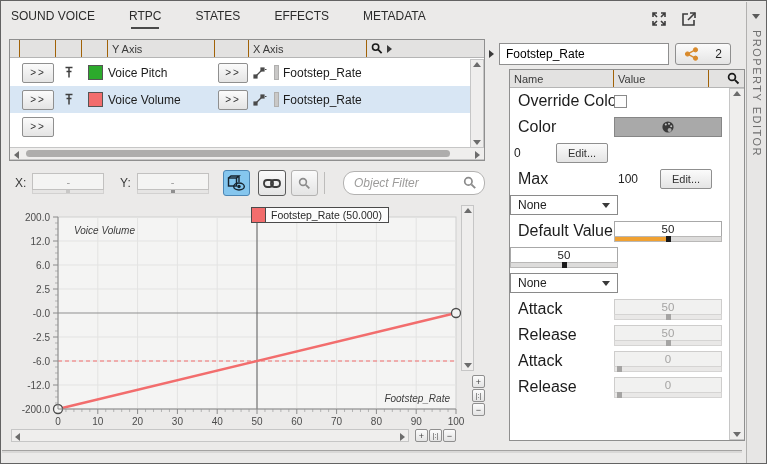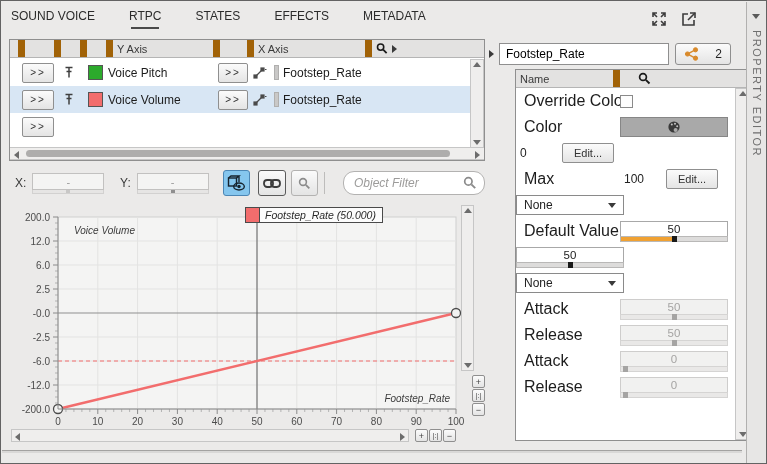--- a/index.html
+++ b/index.html
@@ -21,21 +21,21 @@
   .winicon { width:20px; height:20px; display:flex; align-items:center; justify-content:center; }
   
   .btn {
     background:linear-gradient(#fbfbfb,#e4e4e4);
     border:1px solid #8f8f8f; border-radius:2px;
     display:flex; align-items:center; justify-content:center;
     color:#333; font-size:10px;
   }
   .panelbox { background:#fff; border:1px solid #8f8f8f; position:absolute; }
   .hdr { background:#e3e2e1; border-bottom:1px solid #b5b5b5; display:flex; font-size:11px; color:#3a3a3a; }
-  .hdr > div { padding:2px 4px; border-right:7px solid #a16207; display:flex; align-items:center; }
+  .hdr > div { padding:2px 4px; border-right:1px solid #a16207; display:flex; align-items:center; }
   .tri { width:0; height:0; display:inline-block; }
   .tri.up    { border-left:4px solid transparent; border-right:4px solid transparent; border-bottom:5px solid #6c6c6c; }
   .tri.down  { border-left:4px solid transparent; border-right:4px solid transparent; border-top:5px solid #6c6c6c; }
   .tri.left  { border-top:4px solid transparent; border-bottom:4px solid transparent; border-right:5px solid #6c6c6c; }
   .tri.right { border-top:4px solid transparent; border-bottom:4px solid transparent; border-left:5px solid #6c6c6c; }
   .sb { background:#efeeed; border:1px solid #c6c6c6; position:absolute; }
   .sb .arrowbox { position:absolute; width:100%; display:flex; align-items:center; justify-content:center; }
   
   #rtpc-list { left:8px; top:38px; width:476px; height:122px; }
   .rtpc-row { position:absolute; left:0; width:461px; height:27px; display:flex; align-items:center; }
@@ -67,21 +67,21 @@
   #graph-tooltip .sq { width:14px; height:14px; border-right:1px solid #4a4a4a; }
   .zoombtn { position:absolute; width:13px; height:13px; font-size:9px; color:#444; }
   
   #ppanel { position:absolute; left:488px; top:38px; width:246px; height:410px; }
   #gp-name {
     position:absolute; left:10px; top:4px; width:170px; height:22px;
     border:1px solid #8f8f8f; background:#fff; font-family:inherit; font-size:12px; padding:0 6px; outline:none;
   }
   #share-btn { position:absolute; left:186px; top:4px; width:56px; height:22px; border-radius:3px;
     display:flex; align-items:center; justify-content:space-around; font-size:12px; color:#222; }
-  #prop-table { left:26px; top:30px; width:236px; height:372px; }
+  #prop-table { left:20px; top:30px; width:236px; height:372px; }
   #prop-rows { position:absolute; left:0; top:18px; width:219px; }
   .prop-row { height:26px; display:flex; align-items:center; position:relative; }
   .prop-label { padding-left:8px; width:104px; font-size:16px; color:#1c1c1c; white-space:nowrap; overflow:hidden; }
   .prop-widget { width:108px; position:relative; display:flex; align-items:center; }
   .cbx { width:13px; height:13px; background:#fdfdfd; border:1px solid #8a8a8a; }
   .color-btn { width:108px; height:20px; background:#a9a9a9; border:1px solid #868686; display:flex; align-items:center; justify-content:center; }
   .val-text { width:46px; padding-left:4px; font-size:12px; }
   .edit-btn { width:52px; height:20px; font-size:11px; border-radius:2px; }
   .dropdown { width:108px; height:20px; background:#fff; border:1px solid #8a8a8a;
     display:flex; align-items:center; justify-content:space-between; padding:0 7px; font-size:12px; }
@@ -424,21 +424,21 @@
       <line x1="49" y1="156" x2="447" y2="156" stroke="#f26d6d" stroke-dasharray="4 3"></line>
       <line x1="248" y1="12" x2="248" y2="204" stroke="#5f5f5f"></line>
       <polyline points="49,204 447,108" fill="none" stroke="#f26d6d" stroke-width="2.5"></polyline>
       <circle cx="49" cy="204" r="4.5" fill="#f2f2f1" stroke="#4a4a4a" stroke-width="1.3"></circle>
       <circle cx="447" cy="108" r="4.5" fill="#f2f2f1" stroke="#4a4a4a" stroke-width="1.3"></circle>
       <text x="65" y="29" fill="#3c3c3c" font-size="10" font-style="italic">Voice Volume</text>
       <text x="441" y="197" text-anchor="end" fill="#3c3c3c" font-size="10" font-style="italic">Footstep_Rate</text>
       <line x1="49" y1="12" x2="49" y2="204" stroke="#8a8a8a"></line>
       <line x1="49" y1="204" x2="447" y2="204" stroke="#8a8a8a"></line>
     </svg>
-  <div id="graph-tooltip" style="left: 236px; font-style: italic;">
+  <div id="graph-tooltip" style="left: 242px;">
     <span class="sq" style="background: rgb(242, 109, 109);"></span>
     <span>Footstep_Rate (50.000)</span>
   </div>
 
   <div class="sb" style="left:452px; top:0px; width:13px; height:166px;">
     <div class="arrowbox" style="top:2px;">
         <span class="tri up"></span>
       </div>
     <div class="arrowbox" style="bottom:2px;">
         <span class="tri down"></span>
@@ -471,20 +471,21 @@
           <line x1="5.2" y1="6.1" x2="9.8" y2="3.6" stroke-width="1.5"></line>
           <line x1="5.2" y1="7.9" x2="9.8" y2="10.4" stroke-width="1.5"></line>
         </g>
       </svg>
     <span>2</span>
   </div>
 
   <div id="prop-table" class="panelbox">
     <div class="hdr" style="height:18px;">
       <div style="width:104px;">Name</div>
+      <div style="width:95px;">Value</div>
       <div style="width:35px; justify-content:flex-end; border-right:none;">
         <svg width="13" height="13" viewBox="0 0 13 13">
             <circle cx="5" cy="5" r="3.4" fill="none" stroke="#1a1a1a" stroke-width="1.7"></circle>
             <line x1="7.8" y1="7.8" x2="11.5" y2="11.5" stroke="#1a1a1a" stroke-width="1.9"></line>
           </svg>
       </div>
     </div>
     <div id="prop-rows">
         <div class="prop-row">
           <div class="prop-label">Override Color</div>

